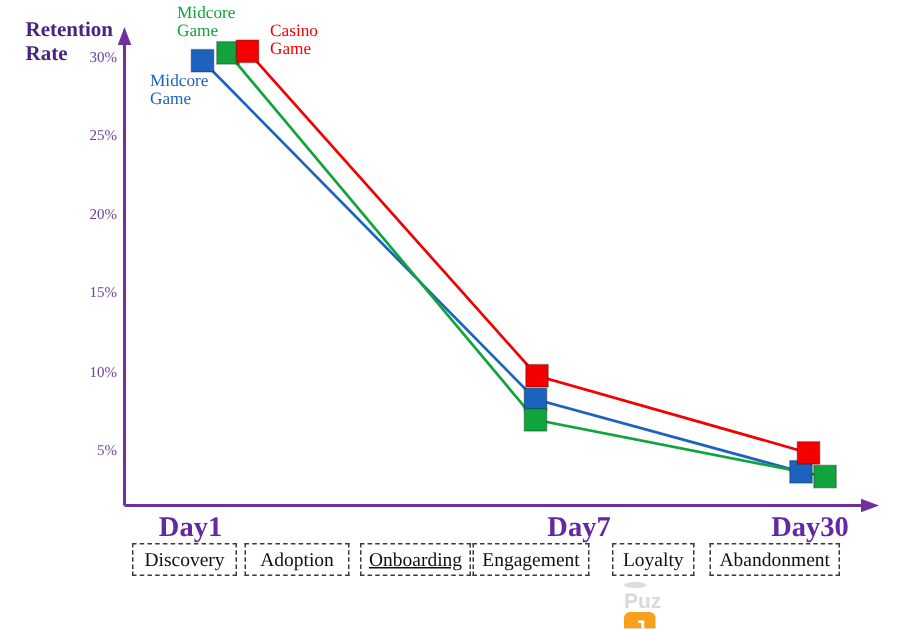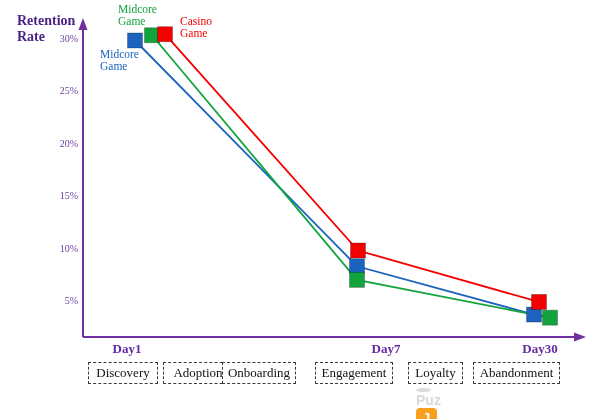--- a/index.html
+++ b/index.html
@@ -22,21 +22,21 @@
     left: 17px; top: 13px; width: 86px;
     font-weight: bold; font-size: 14px; line-height: 1.12;
     color: #4b2383;
   }
   .y-tick {
     width: 40px; text-align: right;
     font-size: 10px; color: #6b3fa0;
   }
   .day-label {
     transform: translateX(-50%);
-    font-weight: bold; font-size: 13px; color: #6229a3;
+    font-weight: bold; font-size: 19px; color: #6229a3;
     white-space: nowrap;
   }
   .series-label {
     font-size: 11.5px; line-height: 1.05; width: 50px;
   }
   .stage-box {
     top: 362px; height: 20px;
     border: 1px dashed #3a3a3a;
     background: #ffffff;
     font-size: 13px; color: #111111;
@@ -87,21 +87,21 @@
       <div class="abs y-tick" style="left: 38px; width: 40px; top: 242.5px;">10%</div>
       <div class="abs y-tick" style="left: 38px; width: 40px; top: 295px;">5%</div>
       <div class="abs day-label" style="left: 127px; top: 341px;">Day1</div>
       <div class="abs day-label" style="left: 346px; top: 341px; margin-left: 40px;">Day7</div>
       <div class="abs day-label" style="left: 540px; top: 341px;">Day30</div>
       <div class="abs series-label" style="left: 100px; top: 48px; color: rgb(27, 99, 190);">Midcore Game</div>
       <div class="abs series-label" style="left: 118px; top: 3px; color: rgb(18, 164, 60);">Midcore Game</div>
       <div class="abs series-label" style="left: 180px; top: 15px; color: rgb(244, 0, 0);">Casino Game</div>
       <div class="abs stage-box" style="left: 88px; width: 68px;">Discovery</div>
       <div class="abs stage-box" style="left: 163px; width: 68px;">Adoption</div>
-      <div class="abs stage-box" style="left: 222px; width: 72px;">Onboarding</div>
+      <div class="abs stage-box" style="left: 240px; width: 72px; text-decoration: underline;">Onboarding</div>
       <div class="abs stage-box" style="left: 315px; width: 76px;">Engagement</div>
       <div class="abs stage-box" style="left: 408px; width: 53px;">Loyalty</div>
       <div class="abs stage-box" style="left: 473px; width: 85px;">Abandonment</div>
       <svg width="600" height="419" class="abs" id="chart-canvas">
         <line x1="83" y1="337" x2="83" y2="28" stroke="#7030a0" stroke-width="2"></line>
         <polygon points="83,18 78.5,30 87.5,30" fill="#7030a0"></polygon>
         <line x1="83" y1="337" x2="577" y2="337" stroke="#7030a0" stroke-width="2"></line>
         <polygon points="586,337 574,332.5 574,341.5" fill="#7030a0"></polygon>
         <polyline points="135,40.5 357,266.25 534,314.55" fill="none" stroke="#1b63be" stroke-width="1.8"></polyline>
         <polyline points="152,35.25 357,279.9 550,317.7" fill="none" stroke="#12a43c" stroke-width="1.8"></polyline>

